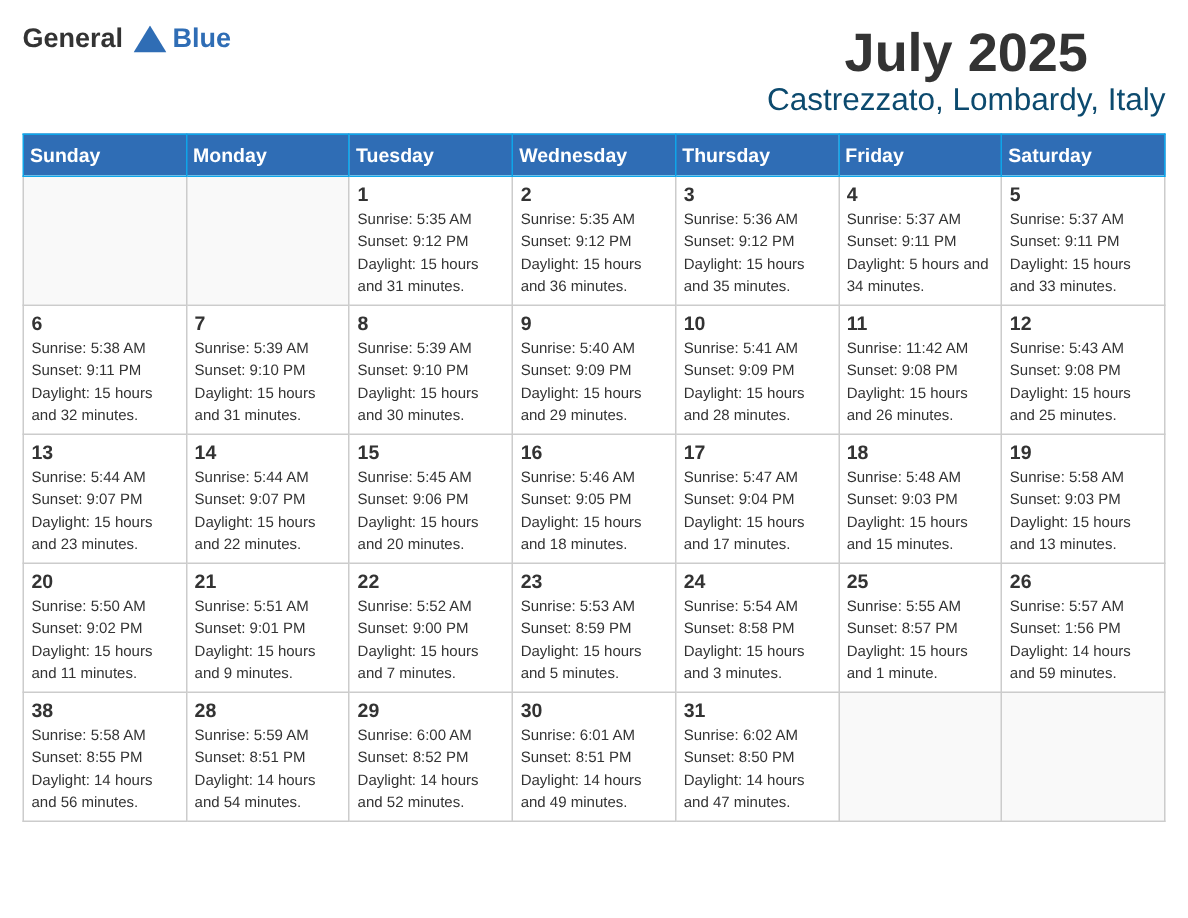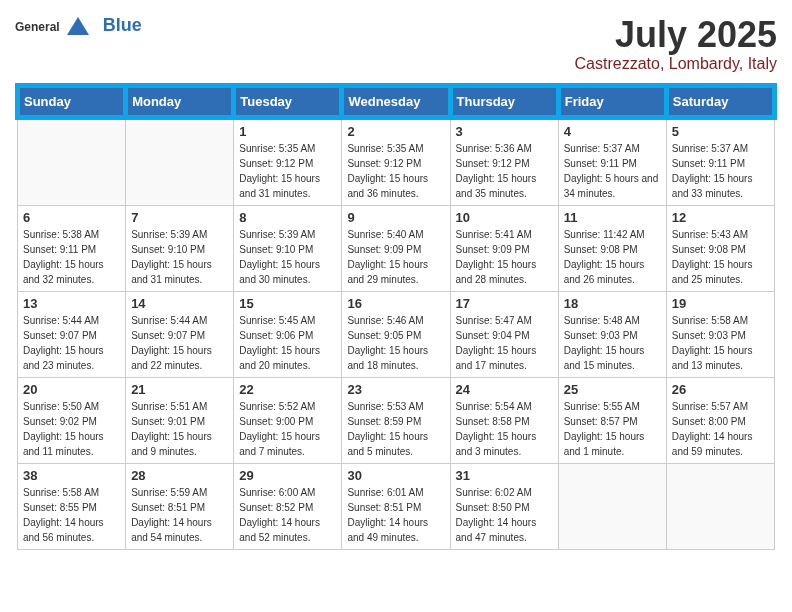--- a/index.html
+++ b/index.html
@@ -14,55 +14,55 @@
       display: flex;
       justify-content: space-between;
       align-items: flex-start;
       margin-bottom: 10px;
     }
     .logo {
       display: flex;
       align-items: center;
     }
     .logo-text-general {
-      font-size: 12px;
+      font-size: 18px;
       font-weight: bold;
       color: #333;
     }
     .logo-text-blue {
       font-size: 18px;
       font-weight: bold;
       color: #2f6db5;
     }
     .title-block {
-      text-align: right;
+      text-align: center;
       margin-left: 36px;
     }
     .month-title {
       font-size: 36px;
       font-weight: bold;
       color: #333;
       line-height: 1.1;
     }
     .location-title {
-      font-size: 16px;
-      color: #7f1d1d;
+      font-size: 21px;
+      color: #0c4a6e;
     }
     .calendar {
       width: 100%;
       border-collapse: collapse;
       border: 1px solid #ccc;
     }
     .calendar th {
       background: #2f6db5;
       color: #fff;
       font-size: 13px;
       padding: 6px 4px;
       text-align: left;
-      border: 5px solid #0ea5e9;
+      border: 1px solid #0ea5e9;
       font-weight: bold;
     }
     .calendar td {
       border: 1px solid #ccc;
       vertical-align: top;
       padding: 4px 5px;
       font-size: 10.5px;
       color: #333;
       width: 108px;
       min-height: 80px;
@@ -90,21 +90,21 @@
   <div class="logo">
     <span>
       <span class="logo-text-general">General</span><span style="color:#2f6db5;font-size:18px;font-weight:bold;">
         
         <svg width="22" height="18" viewBox="0 0 22 18" style="vertical-align:middle;margin:0 2px;">
           <polygon points="0,18 11,0 22,18" fill="#2f6db5"></polygon>
         </svg>
       </span>
     </span>
     <br>
-    <span class="logo-text-blue" style="margin-left:12px;text-align:right;">Blue</span>
+    <span class="logo-text-blue" style="margin-left:2px;text-align:right;">Blue</span>
   </div>
   <div class="title-block">
     <div class="month-title">July 2025</div>
     <div class="location-title">Castrezzato, Lombardy, Italy</div>
   </div>
 </div>
 
 <table class="calendar">
   <thead>
     <tr>
@@ -222,21 +222,21 @@
         <td>
           <span class="day-number">24</span>
           <div class="day-info"><span>Sunrise: 5:54 AM</span><br><span>Sunset: 8:58 PM</span><br><span>Daylight: 15 hours and 3 minutes.</span></div>
         </td>
         <td>
           <span class="day-number">25</span>
           <div class="day-info"><span>Sunrise: 5:55 AM</span><br><span>Sunset: 8:57 PM</span><br><span>Daylight: 15 hours and 1 minute.</span></div>
         </td>
         <td>
           <span class="day-number">26</span>
-          <div class="day-info"><span>Sunrise: 5:57 AM</span><br><span>Sunset: 8:00 PM</span><br><span>Daylight: 14 hours and 59 minutes.</span></div>
+          <div class="day-info"><span>Sunrise: 5:57 AM</span><br><span>Sunset: 1:56 PM</span><br><span>Daylight: 14 hours and 59 minutes.</span></div>
         </td>
       </tr>
       <tr>
         <td>
           <span class="day-number">38</span>
           <div class="day-info"><span>Sunrise: 5:58 AM</span><br><span>Sunset: 8:55 PM</span><br><span>Daylight: 14 hours and 56 minutes.</span></div>
         </td>
         <td>
           <span class="day-number">28</span>
           <div class="day-info"><span>Sunrise: 5:59 AM</span><br><span>Sunset: 8:51 PM</span><br><span>Daylight: 14 hours and 54 minutes.</span></div>

